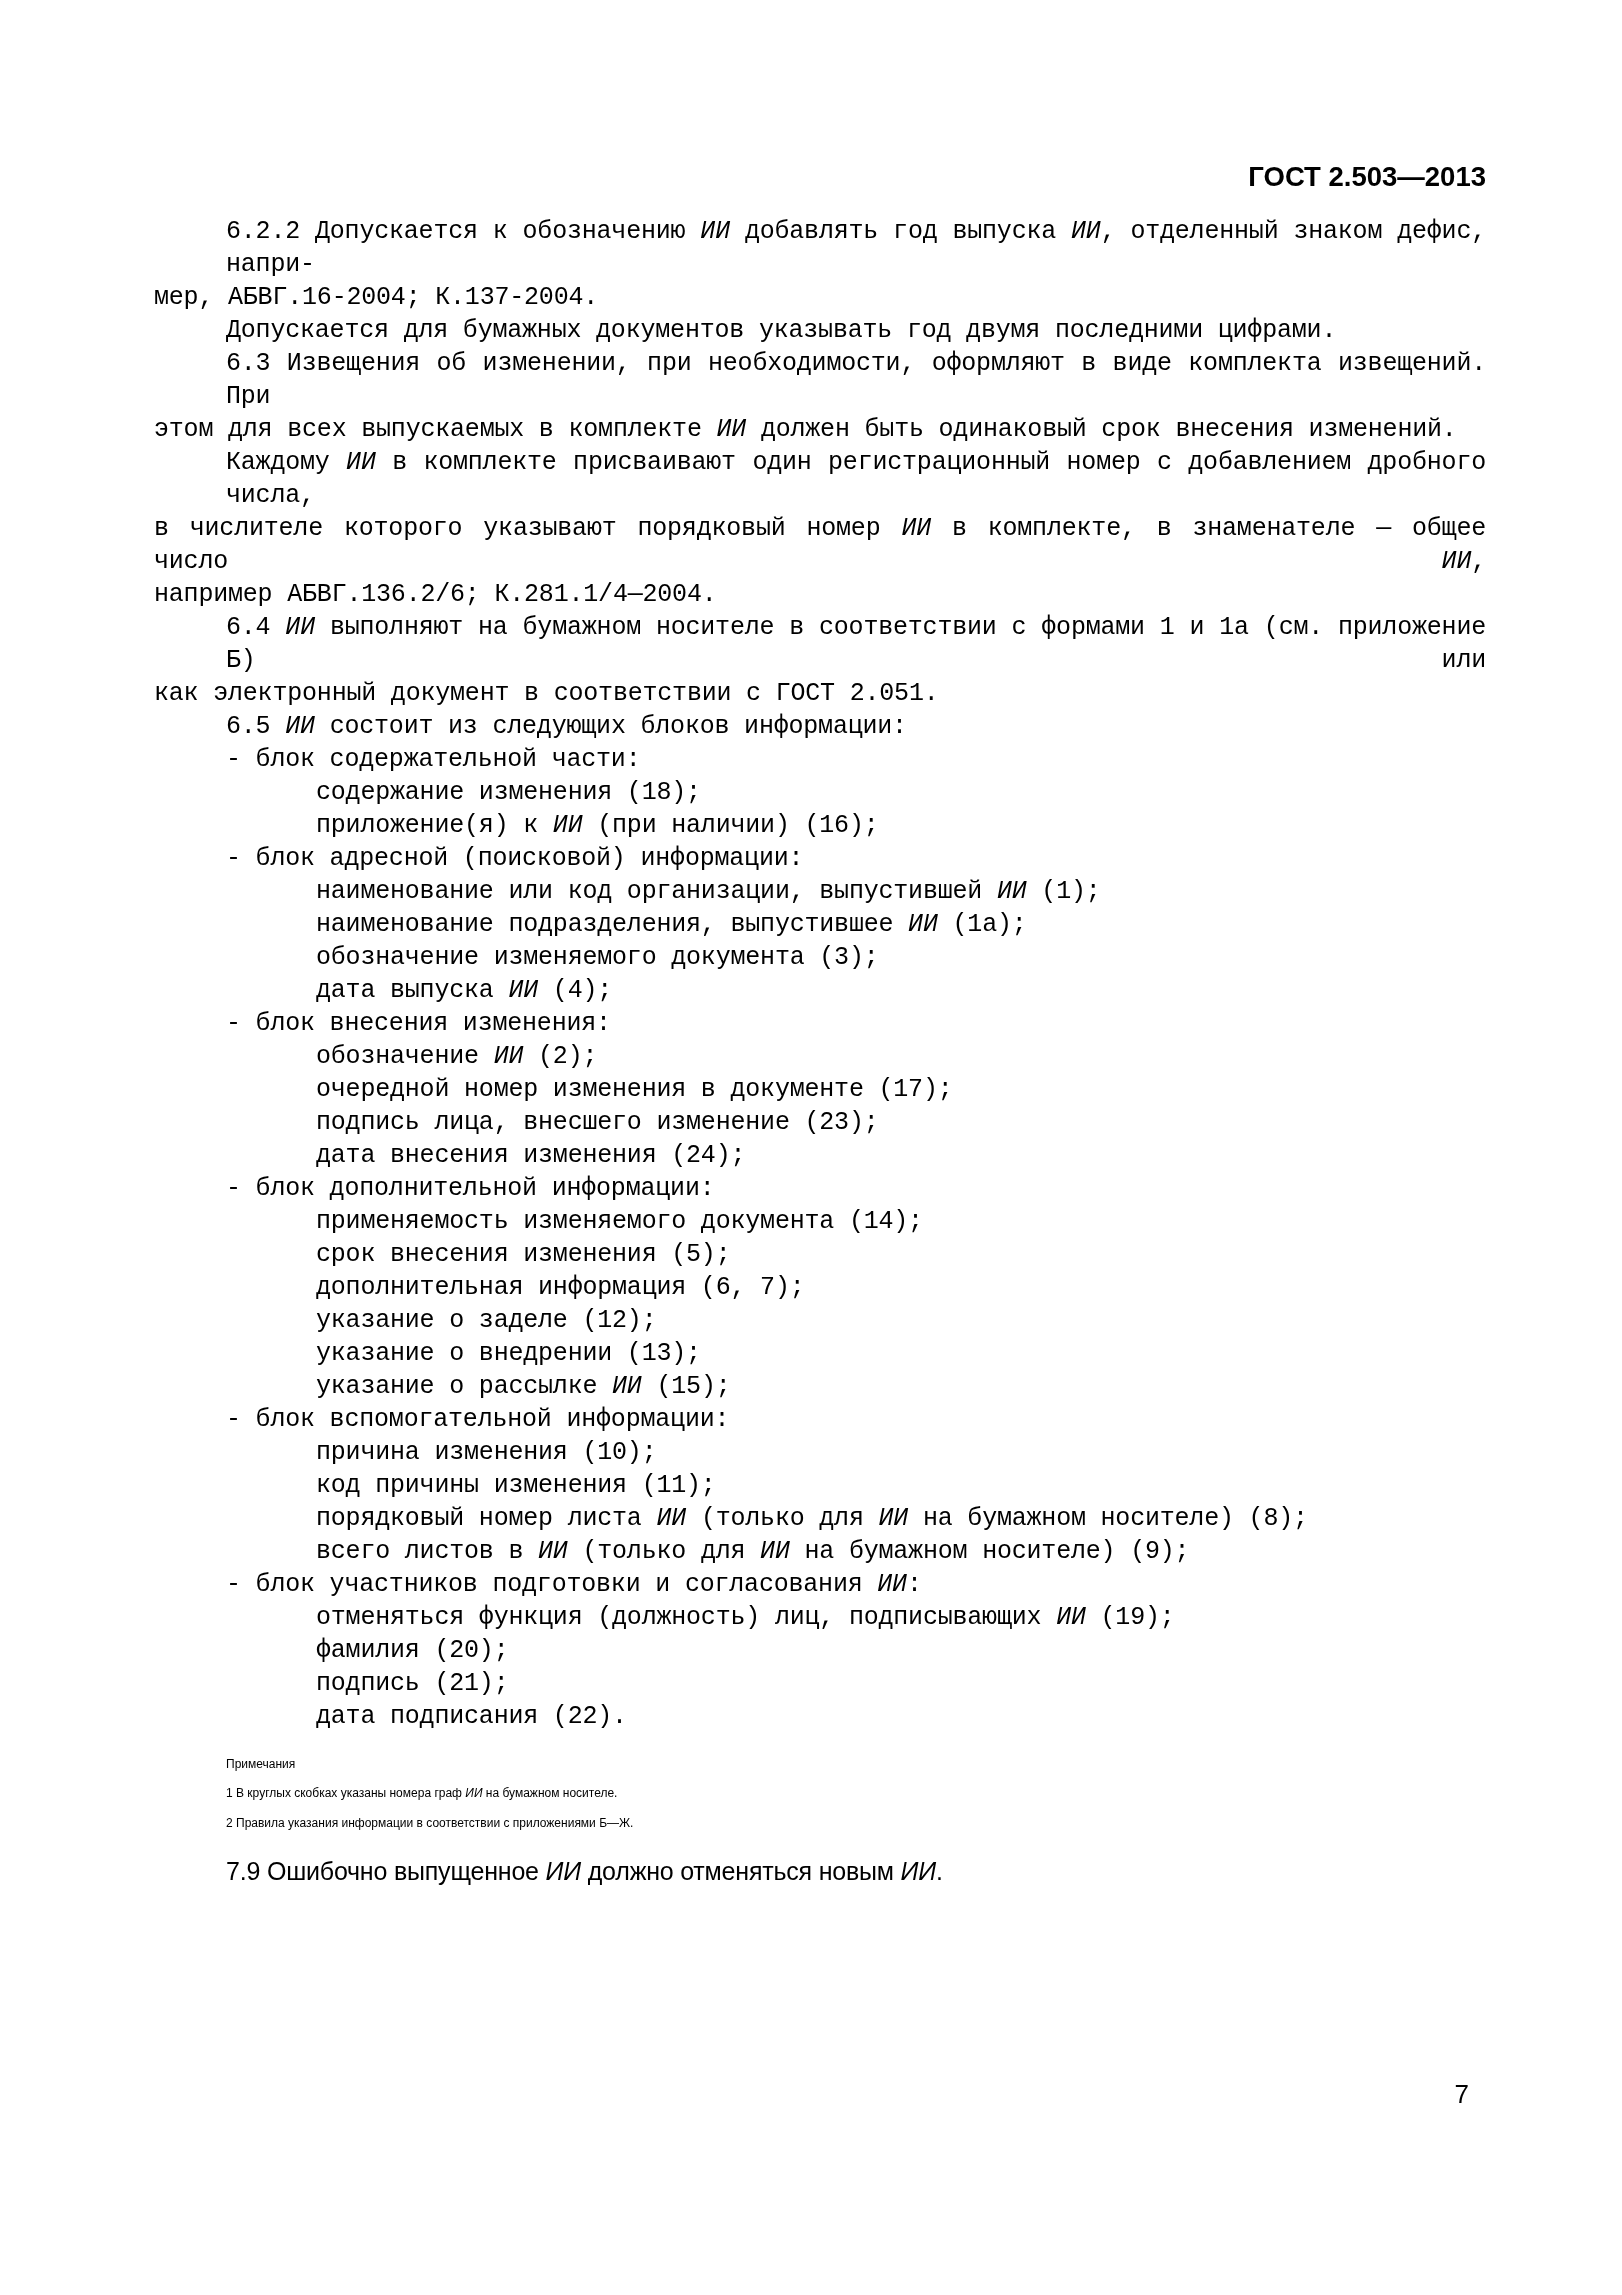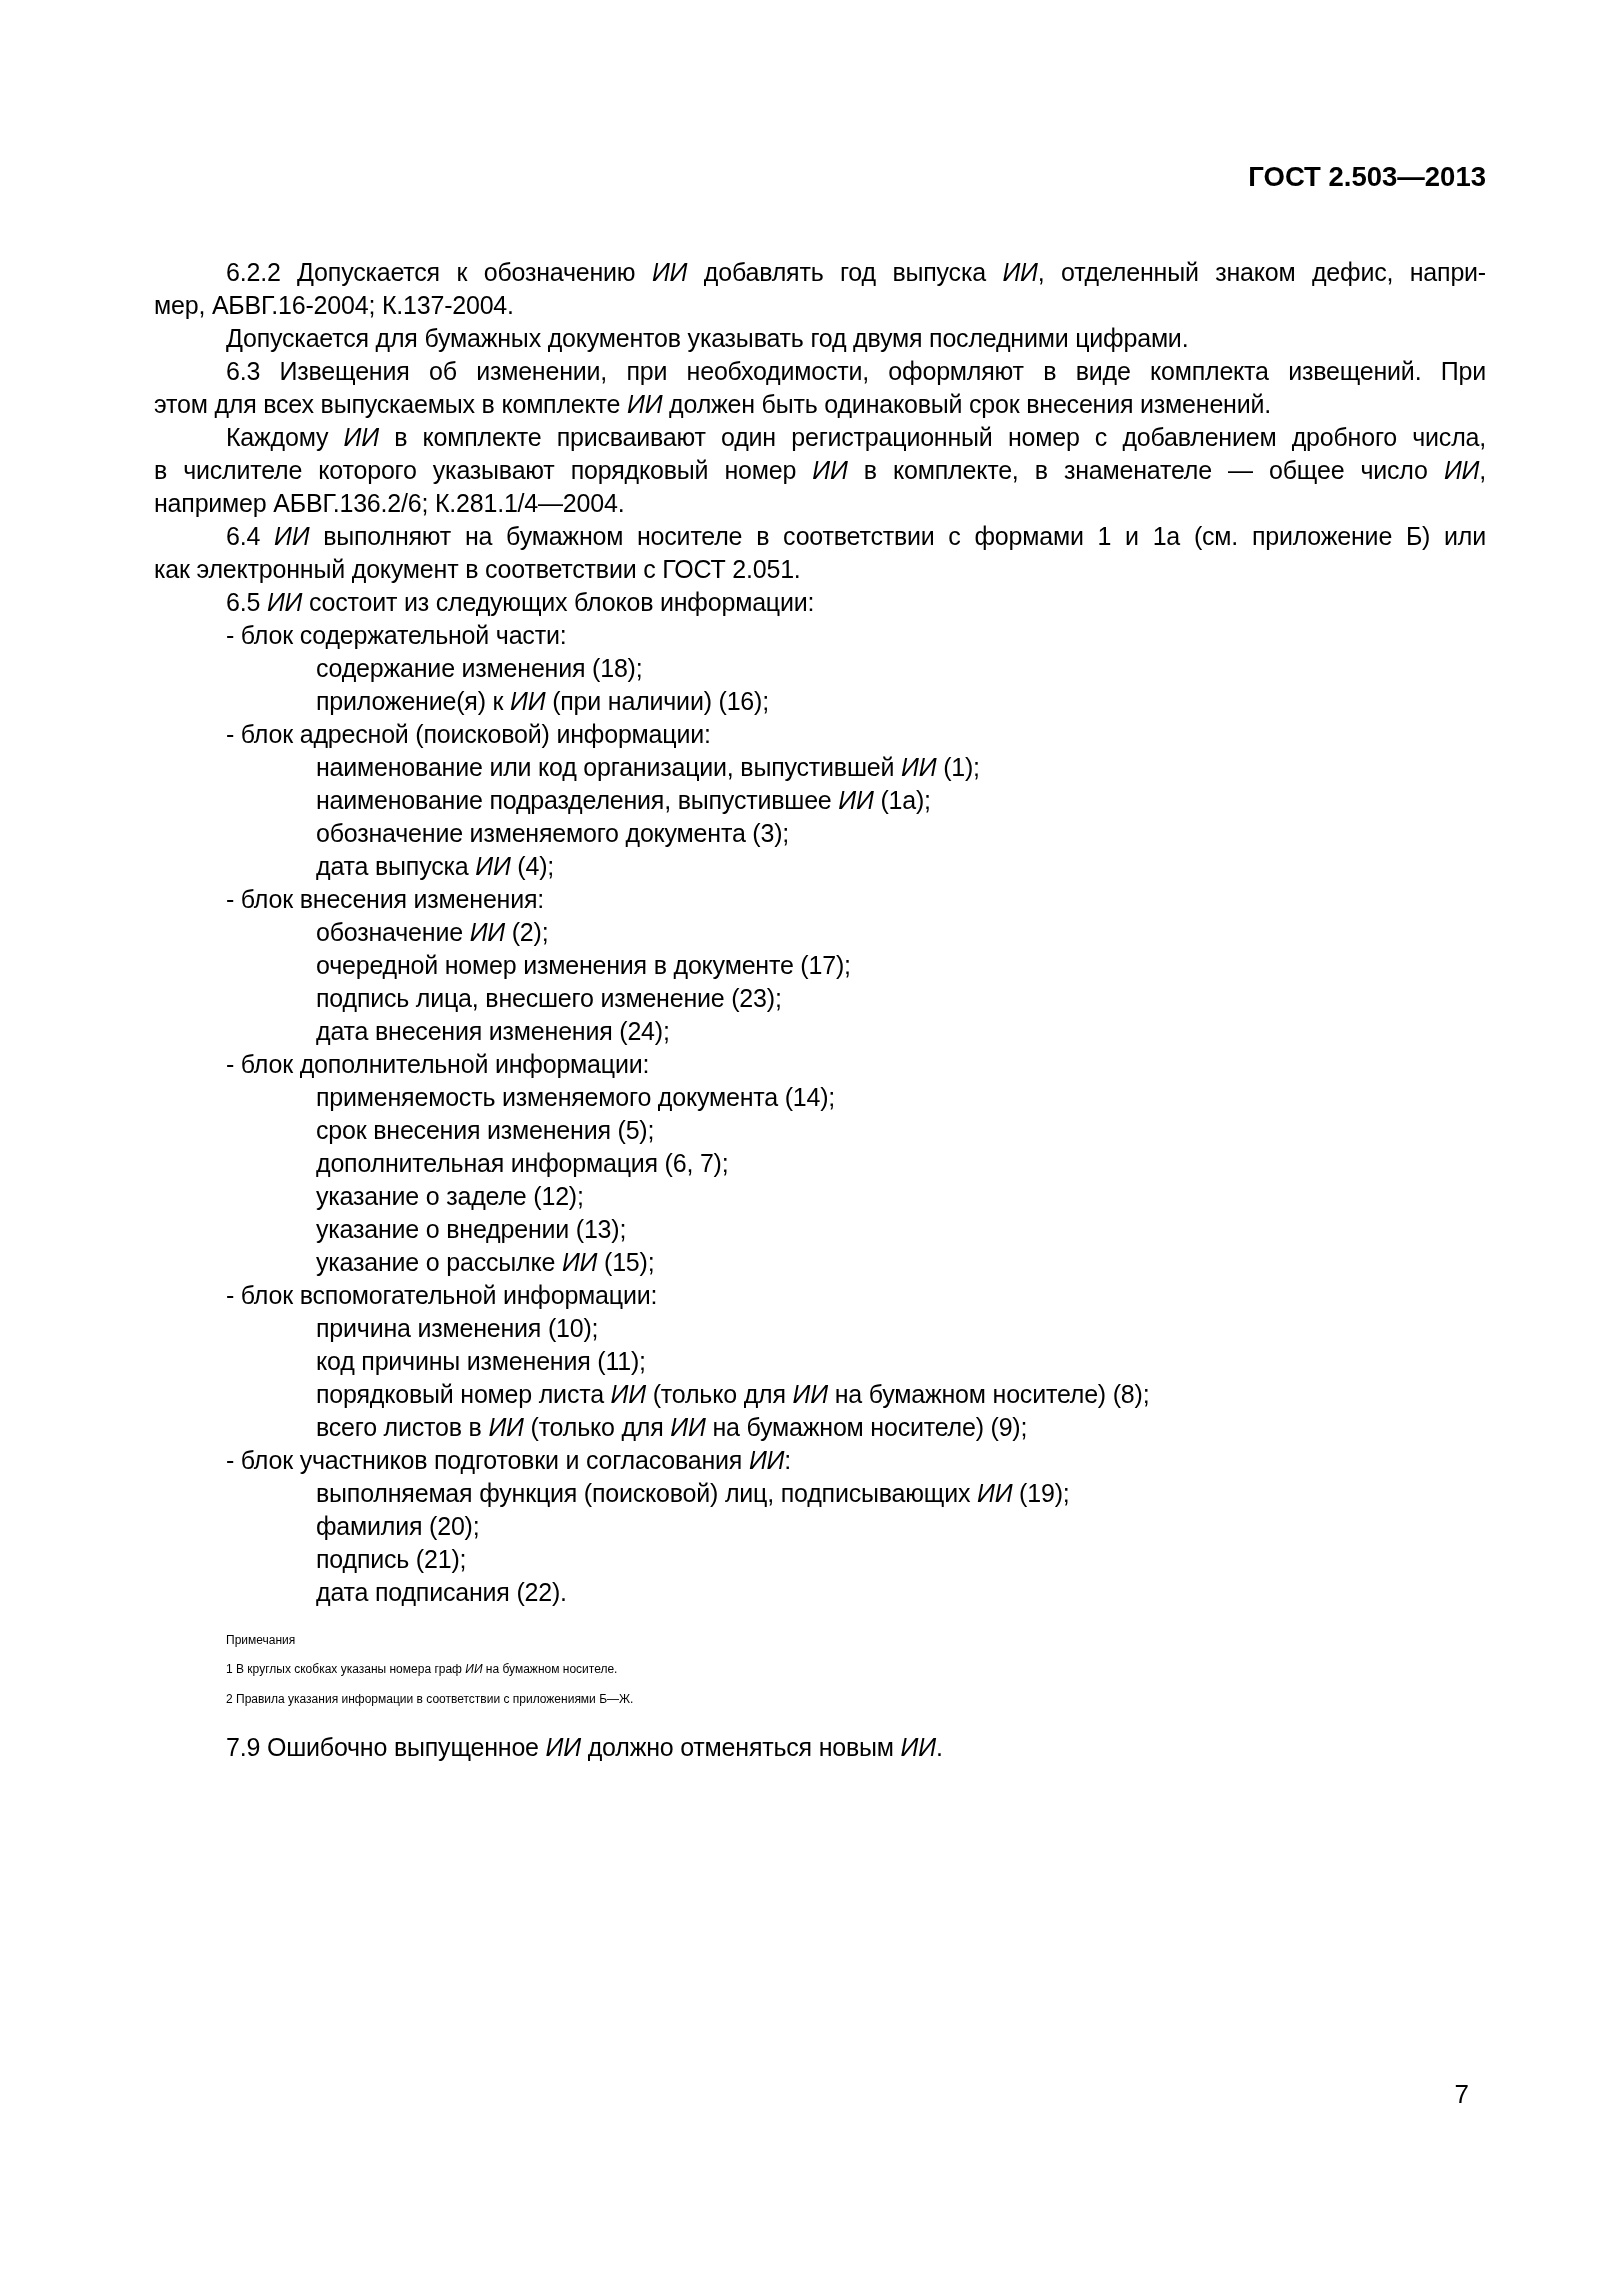--- a/index.html
+++ b/index.html
@@ -25,21 +25,22 @@
   }
   .gost-header {
     margin-top: 162px;
     text-align: right;
     font-weight: bold;
     font-size: 27.5px;
     line-height: 30px;
     letter-spacing: 0;
   }
   .body-text {
-    margin-top: 64px;
+    margin-top: 23px;
+    font-family: Liberation Mono, monospace;
   }
   .notes {
     margin-top: 17px;
   }
   .closing {
     margin-top: 17px;
   }
   .line {
     font-size: 25px;
     line-height: 33px;
@@ -110,21 +111,21 @@
         <div class="line t-s"><span>дополнительная информация (6, 7);</span></div>
         <div class="line t-s"><span>указание о заделе (12);</span></div>
         <div class="line t-s"><span>указание о внедрении (13);</span></div>
         <div class="line t-s"><span>указание о рассылке </span><i>ИИ</i><span> (15);</span></div>
         <div class="line t-i"><span>- блок вспомогательной информации:</span></div>
         <div class="line t-s"><span>причина изменения (10);</span></div>
         <div class="line t-s"><span>код причины изменения (11);</span></div>
         <div class="line t-s"><span>порядковый номер листа </span><i>ИИ</i><span> (только для </span><i>ИИ</i><span> на бумажном носителе) (8);</span></div>
         <div class="line t-s"><span>всего листов в </span><i>ИИ</i><span> (только для </span><i>ИИ</i><span> на бумажном носителе) (9);</span></div>
         <div class="line t-i"><span>- блок участников подготовки и согласования </span><i>ИИ</i><span>:</span></div>
-        <div class="line t-s"><span>выполняемая функция (поисковой) лиц, подписывающих </span><i>ИИ</i><span> (19);</span></div>
+        <div class="line t-s"><span>отменяться функция (должность) лиц, подписывающих </span><i>ИИ</i><span> (19);</span></div>
         <div class="line t-s"><span>фамилия (20);</span></div>
         <div class="line t-s"><span>подпись (21);</span></div>
         <div class="line t-s"><span>дата подписания (22).</span></div>
       </div>
     <div class="notes">
         <div class="line t-nh small"><span>Примечания</span></div>
         <div class="line t-n small"><span>1 В круглых скобках указаны номера граф </span><i>ИИ</i><span> на бумажном носителе.</span></div>
         <div class="line t-n small"><span>2 Правила указания информации в соответствии с приложениями Б—Ж.</span></div>
       </div>
     <div class="closing">

